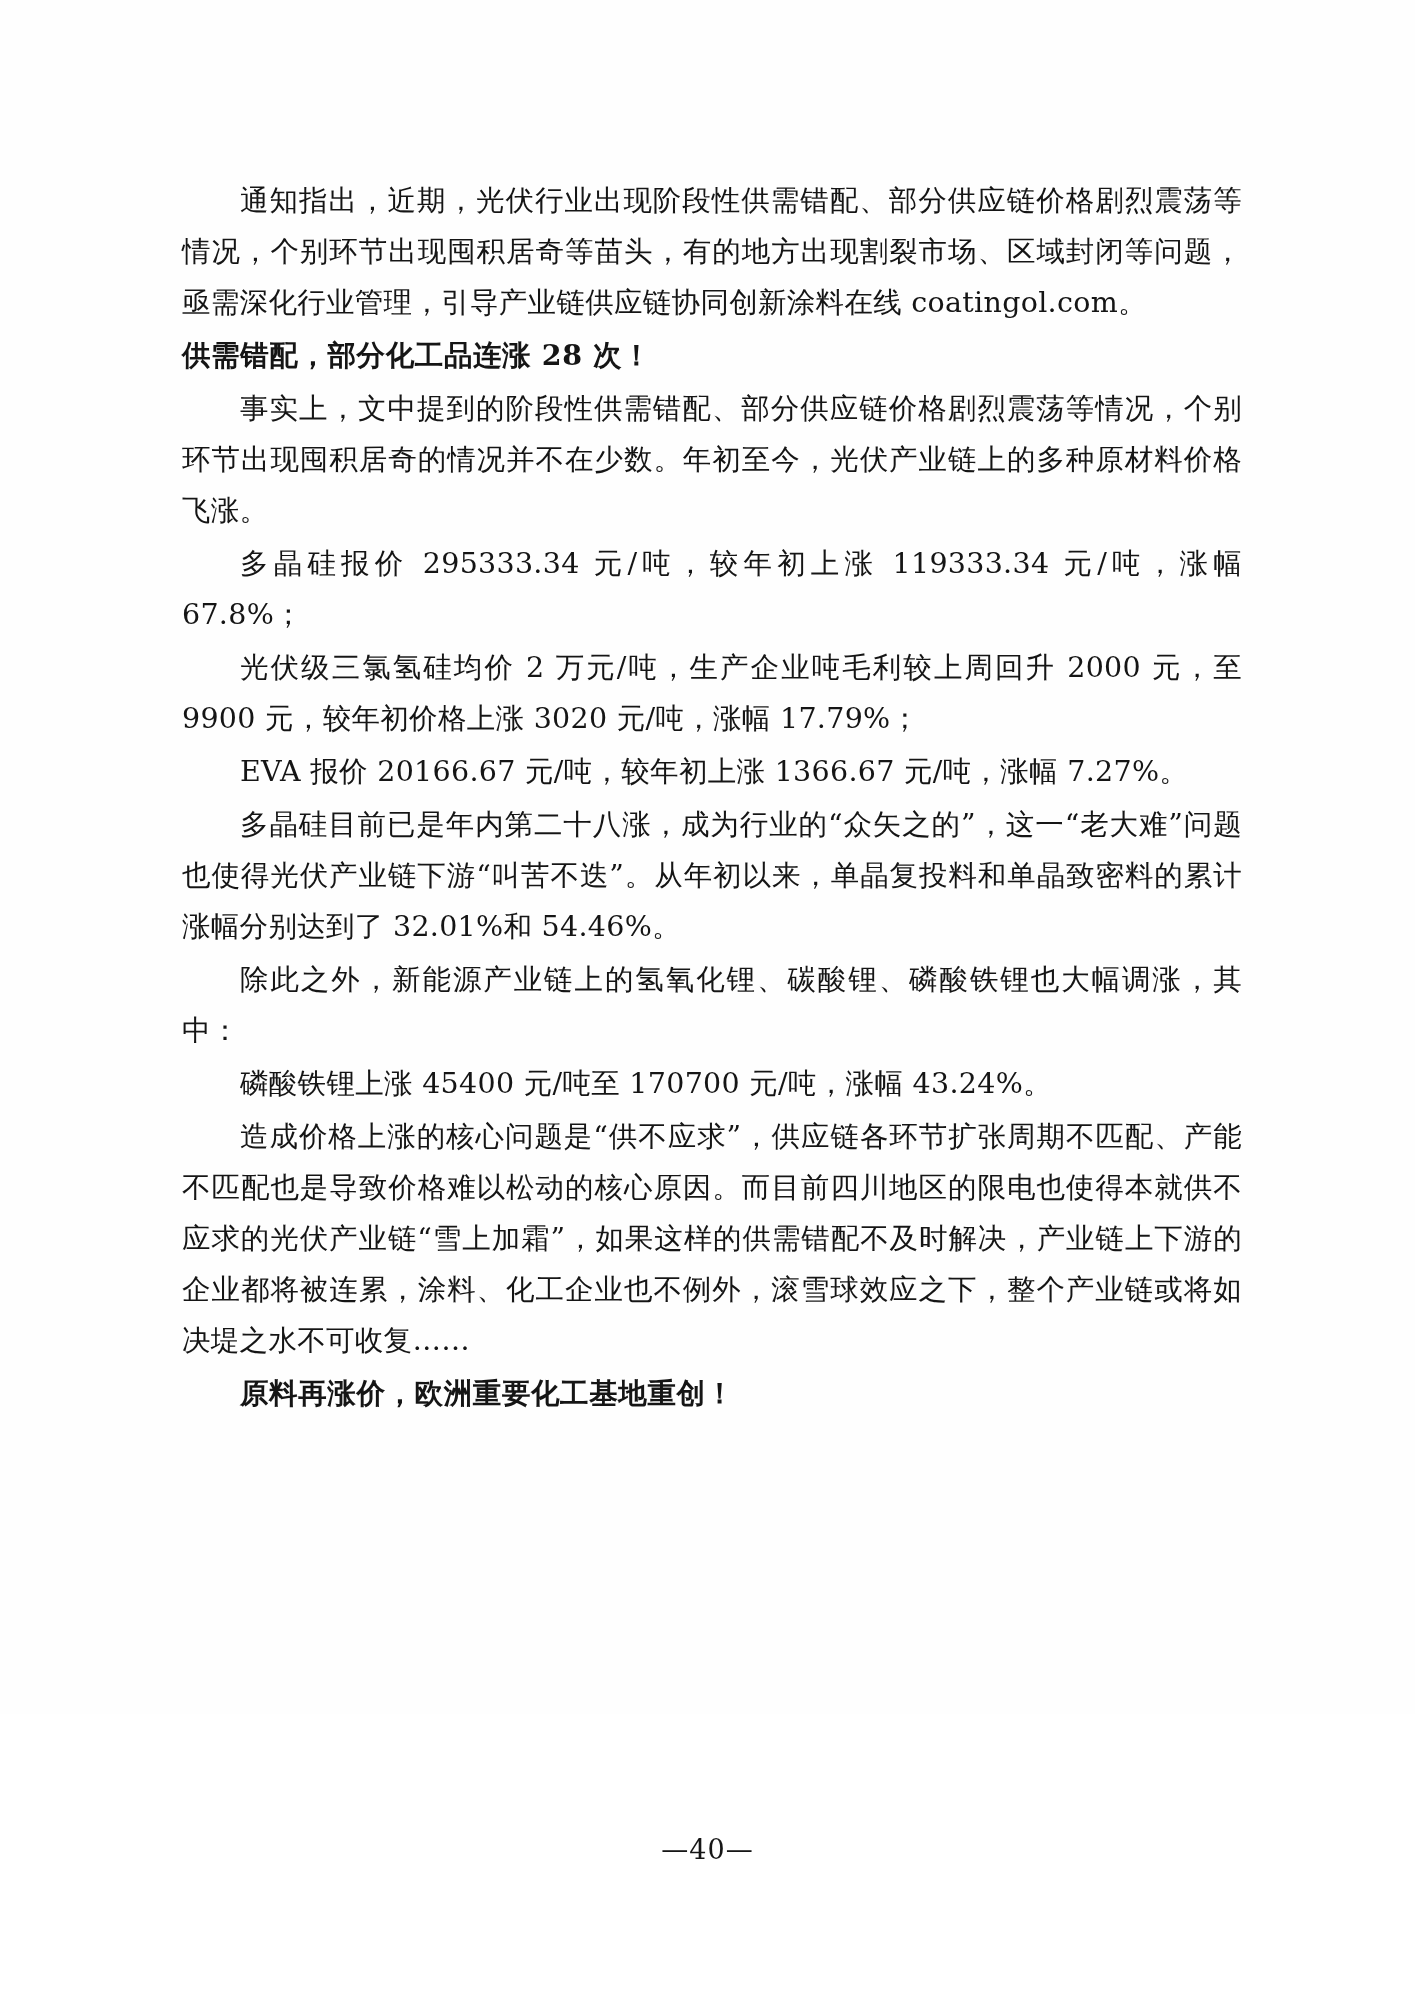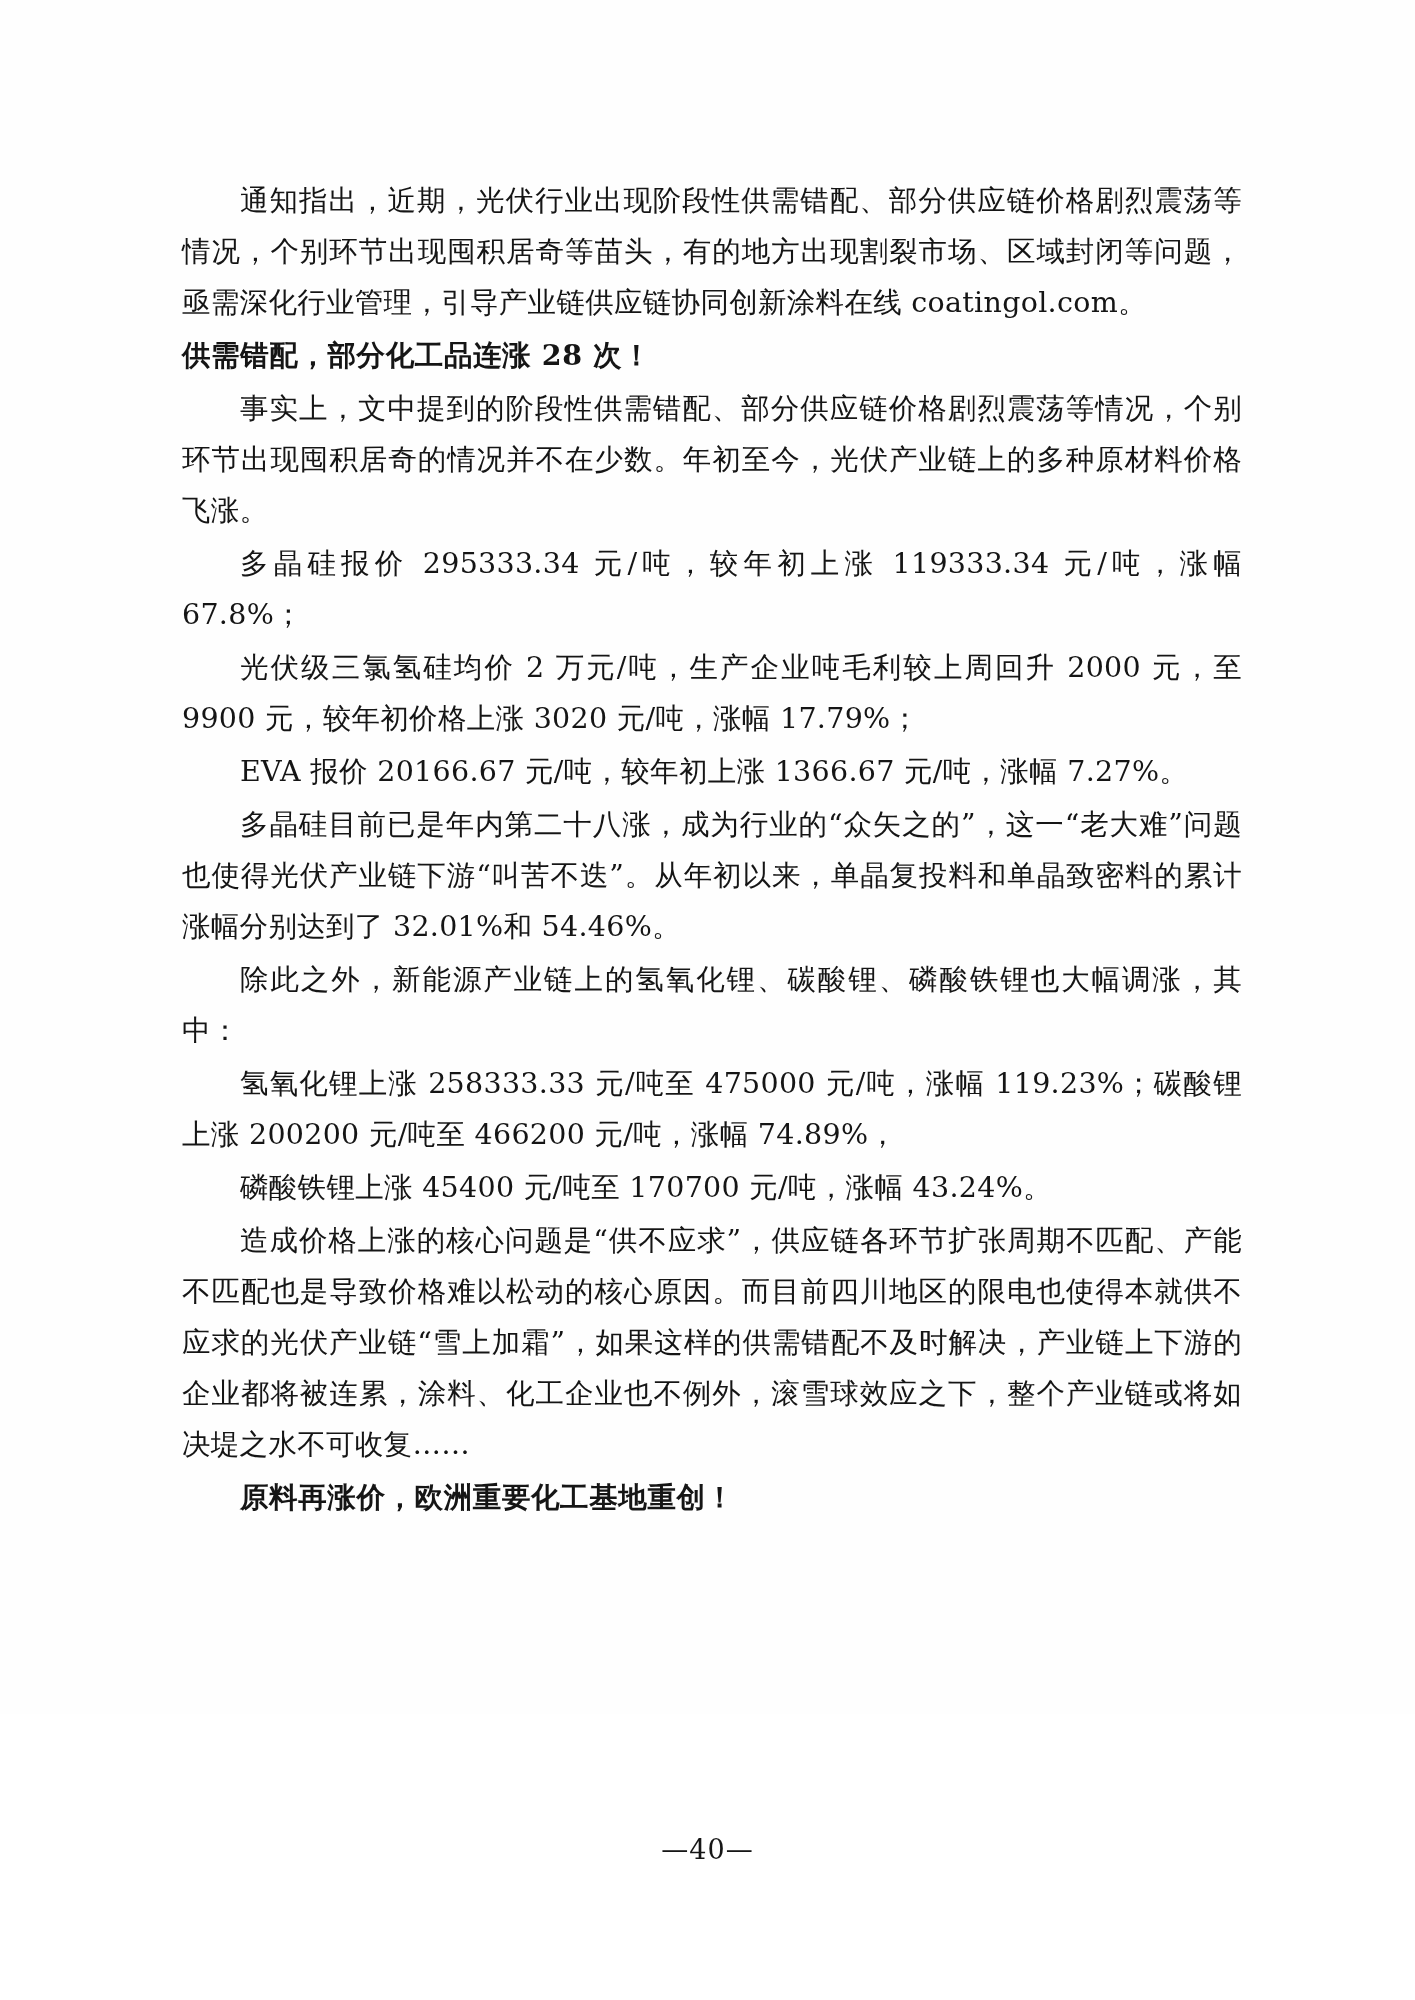--- a/index.html
+++ b/index.html
@@ -68,19 +68,18 @@
 <div class="page">
   <div class="content">
     <p class="indent">通知指出，近期，光伏行业出现阶段性供需错配、部分供应链价格剧烈震荡等情况，个别环节出现囤积居奇等苗头，有的地方出现割裂市场、区域封闭等问题，亟需深化行业管理，引导产业链供应链协同创新涂料在线 coatingol.com。</p>
     <p class="heading">供需错配，部分化工品连涨 28 次！</p>
     <p class="indent">事实上，文中提到的阶段性供需错配、部分供应链价格剧烈震荡等情况，个别环节出现囤积居奇的情况并不在少数。年初至今，光伏产业链上的多种原材料价格飞涨。</p>
     <p class="indent">多晶硅报价 295333.34 元/吨，较年初上涨 119333.34 元/吨，涨幅 67.8%；</p>
     <p class="indent">光伏级三氯氢硅均价 2 万元/吨，生产企业吨毛利较上周回升 2000 元，至 9900 元，较年初价格上涨 3020 元/吨，涨幅 17.79%；</p>
     <p class="indent">EVA 报价 20166.67 元/吨，较年初上涨 1366.67 元/吨，涨幅 7.27%。</p>
     <p class="indent">多晶硅目前已是年内第二十八涨，成为行业的“众矢之的”，这一“老大难”问题也使得光伏产业链下游“叫苦不迭”。从年初以来，单晶复投料和单晶致密料的累计涨幅分别达到了 32.01%和 54.46%。</p>
     <p class="indent">除此之外，新能源产业链上的氢氧化锂、碳酸锂、磷酸铁锂也大幅调涨，其中：</p>
-    <p class="indent">氢氧化锂上涨 258333.33 元/吨至 475000 元/吨，涨幅 119.23%；碳酸锂上涨 200200 元/吨至 466200 元/吨，涨幅 74.89%，</p>
     <p class="indent">磷酸铁锂上涨 45400 元/吨至 170700 元/吨，涨幅 43.24%。</p>
     <p class="indent">造成价格上涨的核心问题是“供不应求”，供应链各环节扩张周期不匹配、产能不匹配也是导致价格难以松动的核心原因。而目前四川地区的限电也使得本就供不应求的光伏产业链“雪上加霜”，如果这样的供需错配不及时解决，产业链上下游的企业都将被连累，涂料、化工企业也不例外，滚雪球效应之下，整个产业链或将如决堤之水不可收复……</p>
     <p class="heading-indent">原料再涨价，欧洲重要化工基地重创！</p>
   </div>
   <div class="footer">—40—</div>
 </div>
 
 </body></html>

